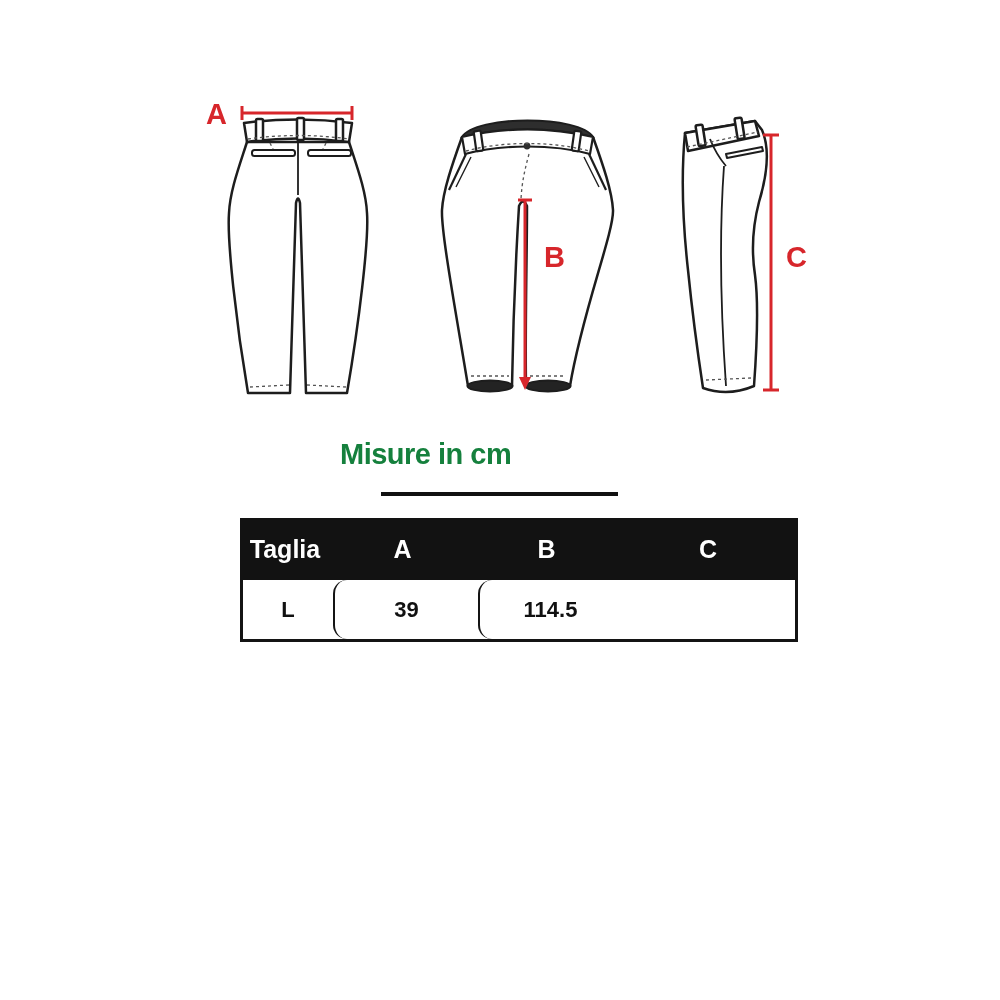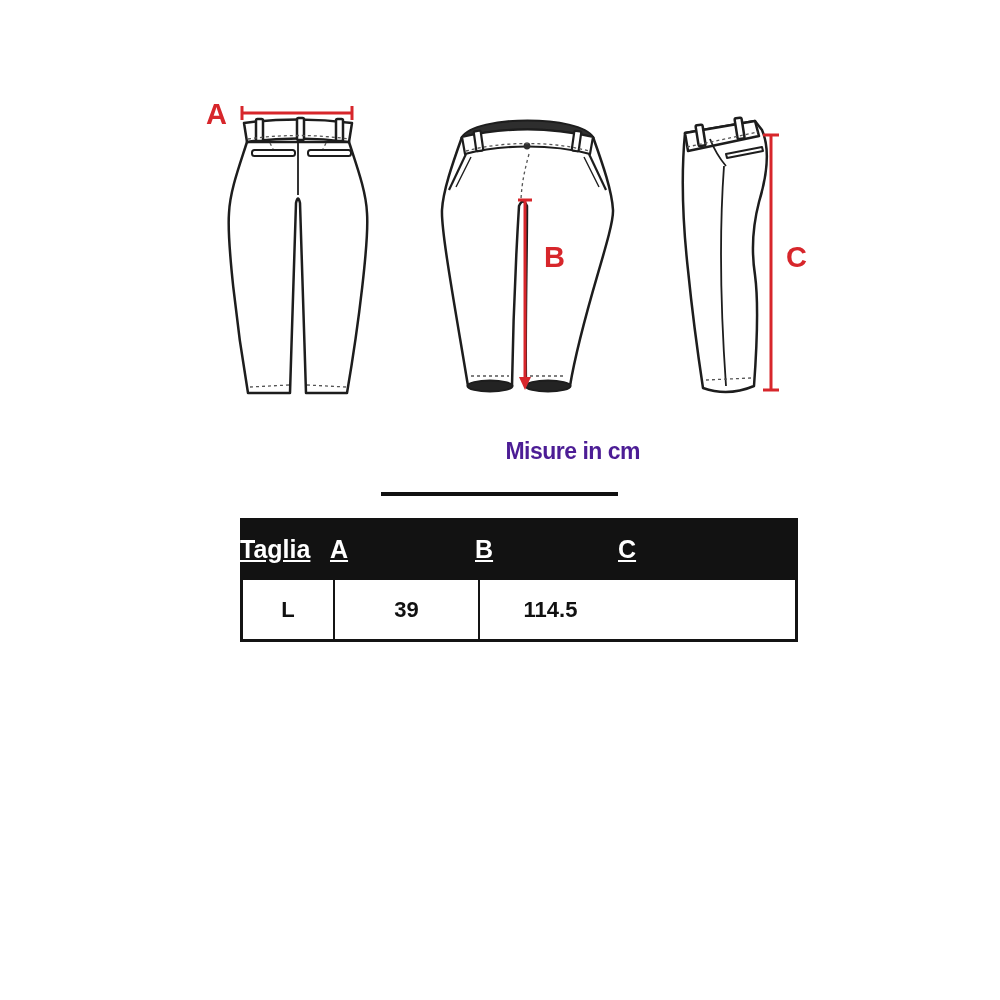--- a/index.html
+++ b/index.html
@@ -19,24 +19,24 @@
     font-weight: bold;
     color: #d7262b;
     line-height: 1;
     letter-spacing: 0;
   }
   .page-title {
     position: absolute;
     left: 340px;
     top: 438px;
     width: 300px;
-    text-align: right;
-    font-size: 23px;
-    font-weight: bold;
-    color: #4c1d95;
+    text-align: left;
+    font-size: 29px;
+    font-weight: bold;
+    color: #15803d;
     letter-spacing: -0.5px;
   }
   .title-underline {
     position: absolute;
     left: 381px;
     top: 492px;
     width: 237px;
     height: 4px;
     background: #111111;
   }
@@ -50,41 +50,41 @@
     display: grid;
     grid-template-columns: 90px 145px 143px 180px;
     height: 62px;
     background: #121212;
     align-items: center;
   }
   .th {
     color: #ffffff;
     font-size: 25px;
     font-weight: bold;
-    text-decoration: underline;
+    text-align: center;
   }
   .trow {
     display: grid;
     grid-template-columns: 90px 145px 143px 180px;
     height: 62px;
     border: 3px solid #141414;
     border-top: none;
     box-sizing: border-box;
     background: #ffffff;
     align-items: stretch;
   }
   .td {
     display: flex;
     align-items: center;
     justify-content: center;
     font-size: 22px;
     font-weight: bold;
     color: #111111;
   }
-  .td + .td { border-left: 2.5px solid #141414; }
+  .td + .td { border-left: 2.5px solid #141414; border-radius: 14px; }
 </style>
 </head>
 <body>
 
 <div class="canvas">
 
   <svg class="view-svg" style="left:185px; top:95px;" width="215" height="310" viewBox="0 0 215 310">
 
     <g stroke="#d7262b" stroke-width="3" fill="none">
       <line x1="57" y1="18" x2="167" y2="18"></line>

